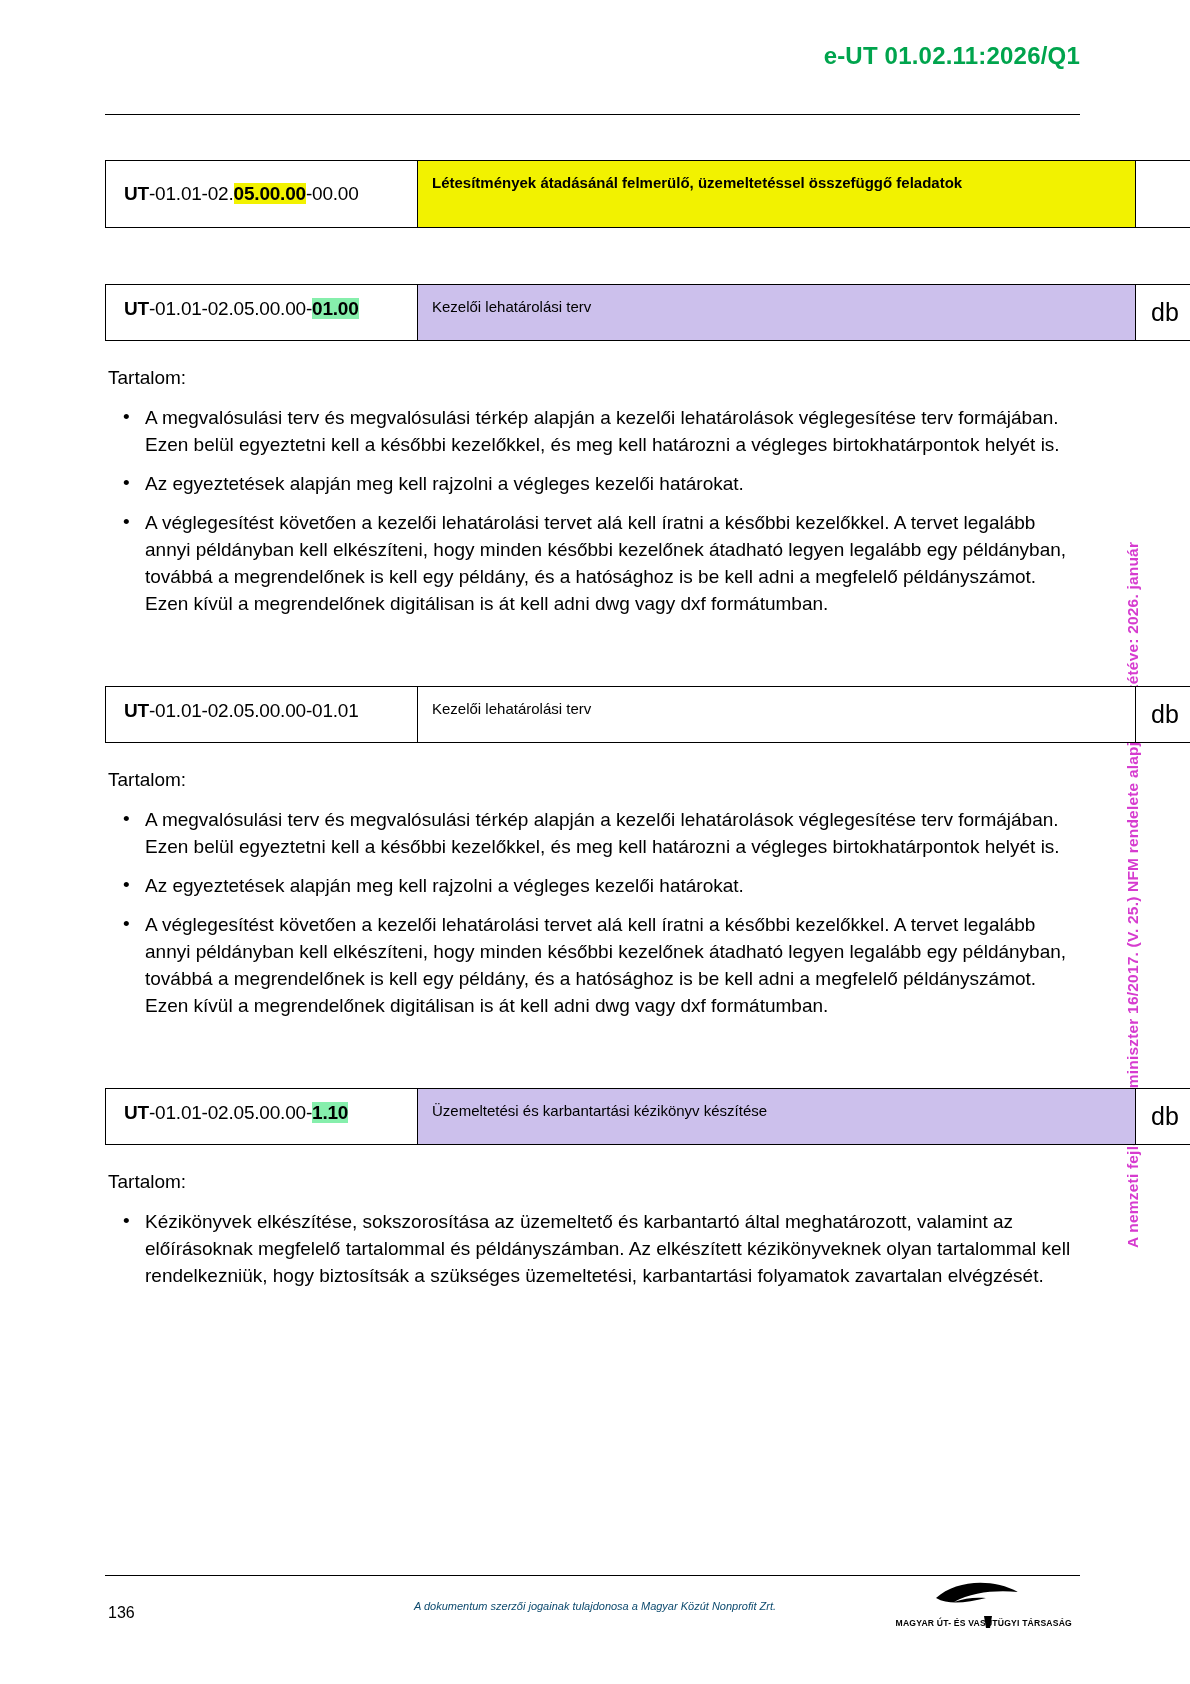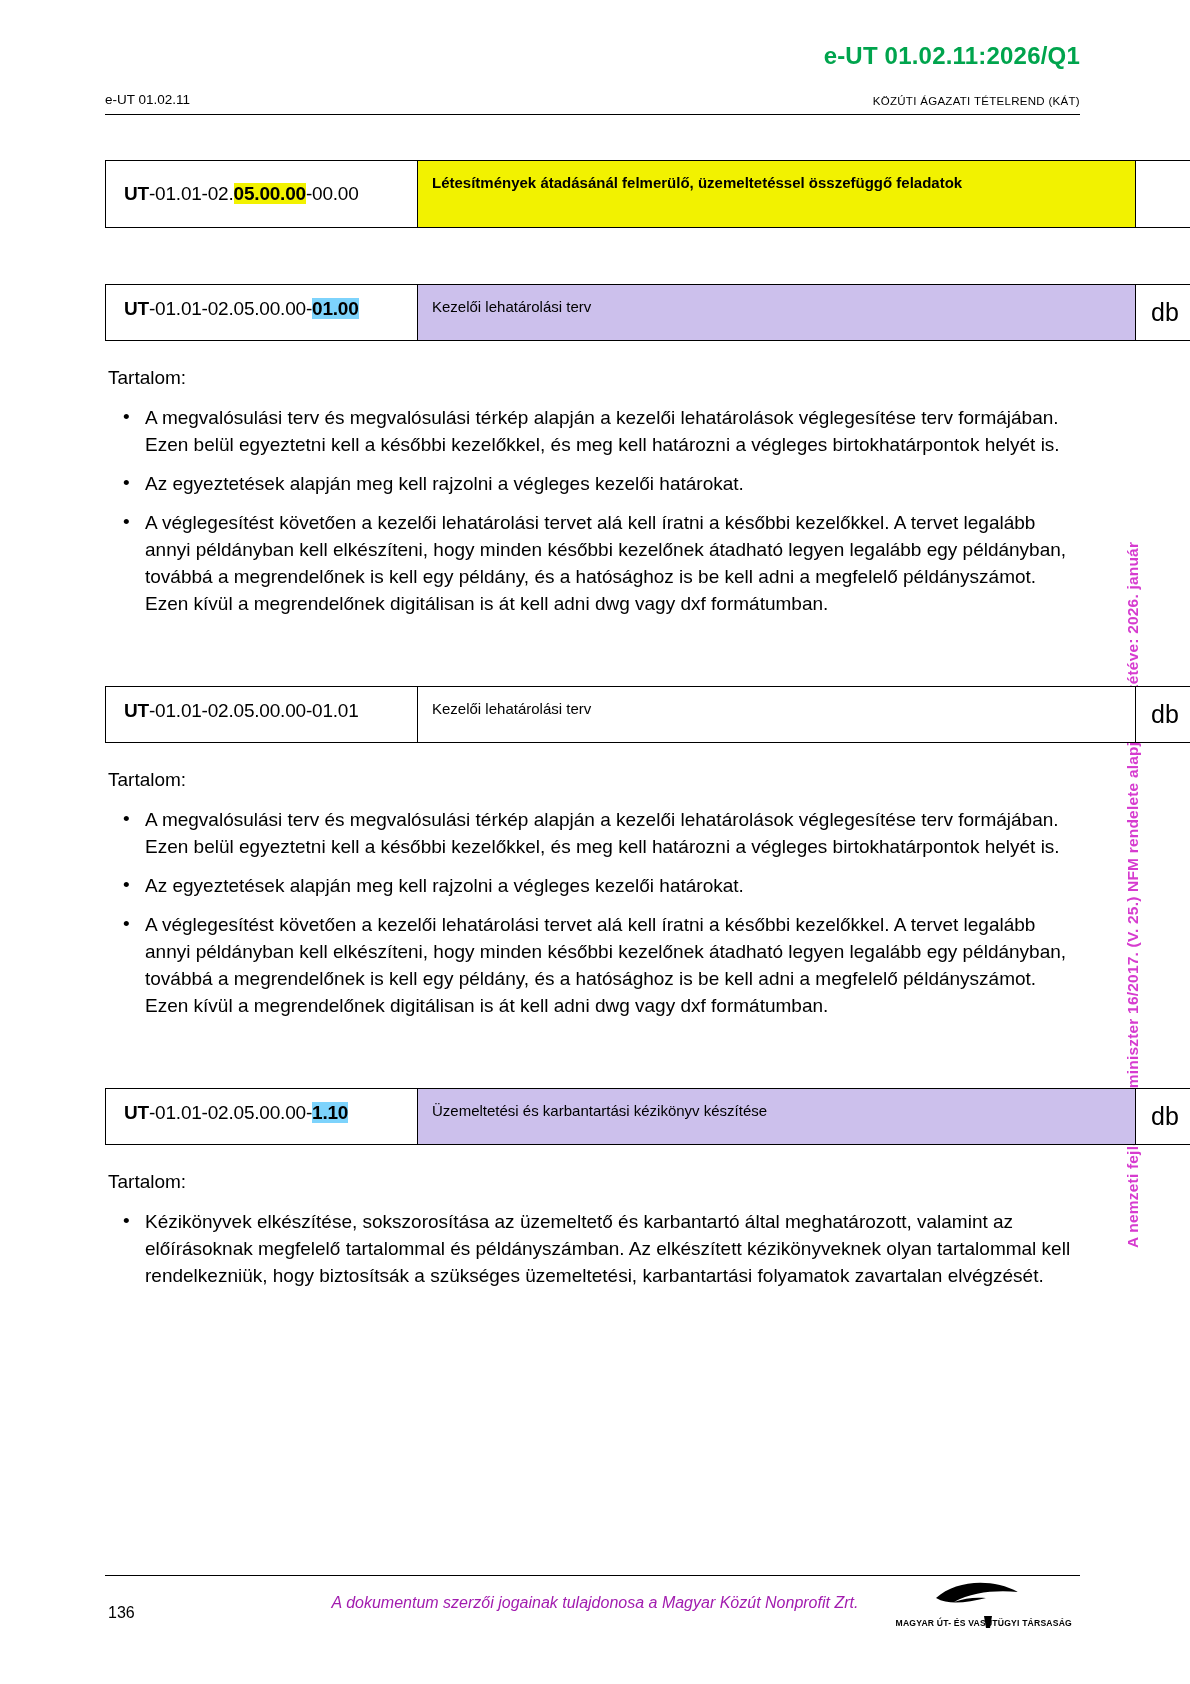--- a/index.html
+++ b/index.html
@@ -119,21 +119,21 @@
   }
   .item.head .title {
     font-weight: bold;
   }
   .item.head .unit { background: #ffffff; }
 
   .item.lilac .title { background: #ccc0ec; }
   .item.lilac .code { background: #ffffff; }
 
   .hl-yellow { background: #f2f200; }
-  .hl-lilac { background: #7dd3fc; }
+  .hl-lilac { background: #86efac; }
 
   
   .tartalom {
     font-size: 19px;
     margin: 26px 0 10px 3px;
   }
   ul.bullets {
     margin: 16px 0 0 0;
     padding: 0;
     list-style: none;
@@ -167,23 +167,23 @@
     left: 108px;
     bottom: 62px;
     font-size: 16px;
   }
   .footer-copy {
     position: absolute;
     left: 0;
     right: 0;
     bottom: 72px;
     text-align: center;
-    font-size: 16px;
+    font-size: 11px;
     font-style: italic;
-    color: #a21caf;
+    color: #0c4a6e;
   }
   .logo {
     position: absolute;
     right: 118px;
     bottom: 52px;
     width: 200px;
     height: 56px;
   }
   .logo svg { display: block; }
   .logo-text {
@@ -198,24 +198,20 @@
     color: #000;
   }
 </style>
 </head>
 <body>
 
 <div class="page">
 
   <div class="doc-code">e-UT 01.02.11:2026/Q1</div>
 
-  <div class="header-row">
-    <div class="header-left">e-UT 01.02.11</div>
-    <div class="header-right">KÖZÚTI ÁGAZATI TÉTELREND (KÁT)</div>
-  </div>
   <div class="header-rule"></div>
 
   <div class="side-note">A nemzeti fejlesztési miniszter 16/2017. (V. 25.) NFM rendelete alapján közzétéve: 2026. január</div>
 
   <div class="content">
 
     <div class="item head">
       <div class="code"><span>UT</span><span class="light">-01.01-02.</span><span class="hl-yellow">05.00.00</span><span class="light">-00.00</span></div>
       <div class="title">Létesítmények átadásánál felmerülő, üzemeltetéssel összefüggő feladatok</div>
       <div class="unit"></div>

